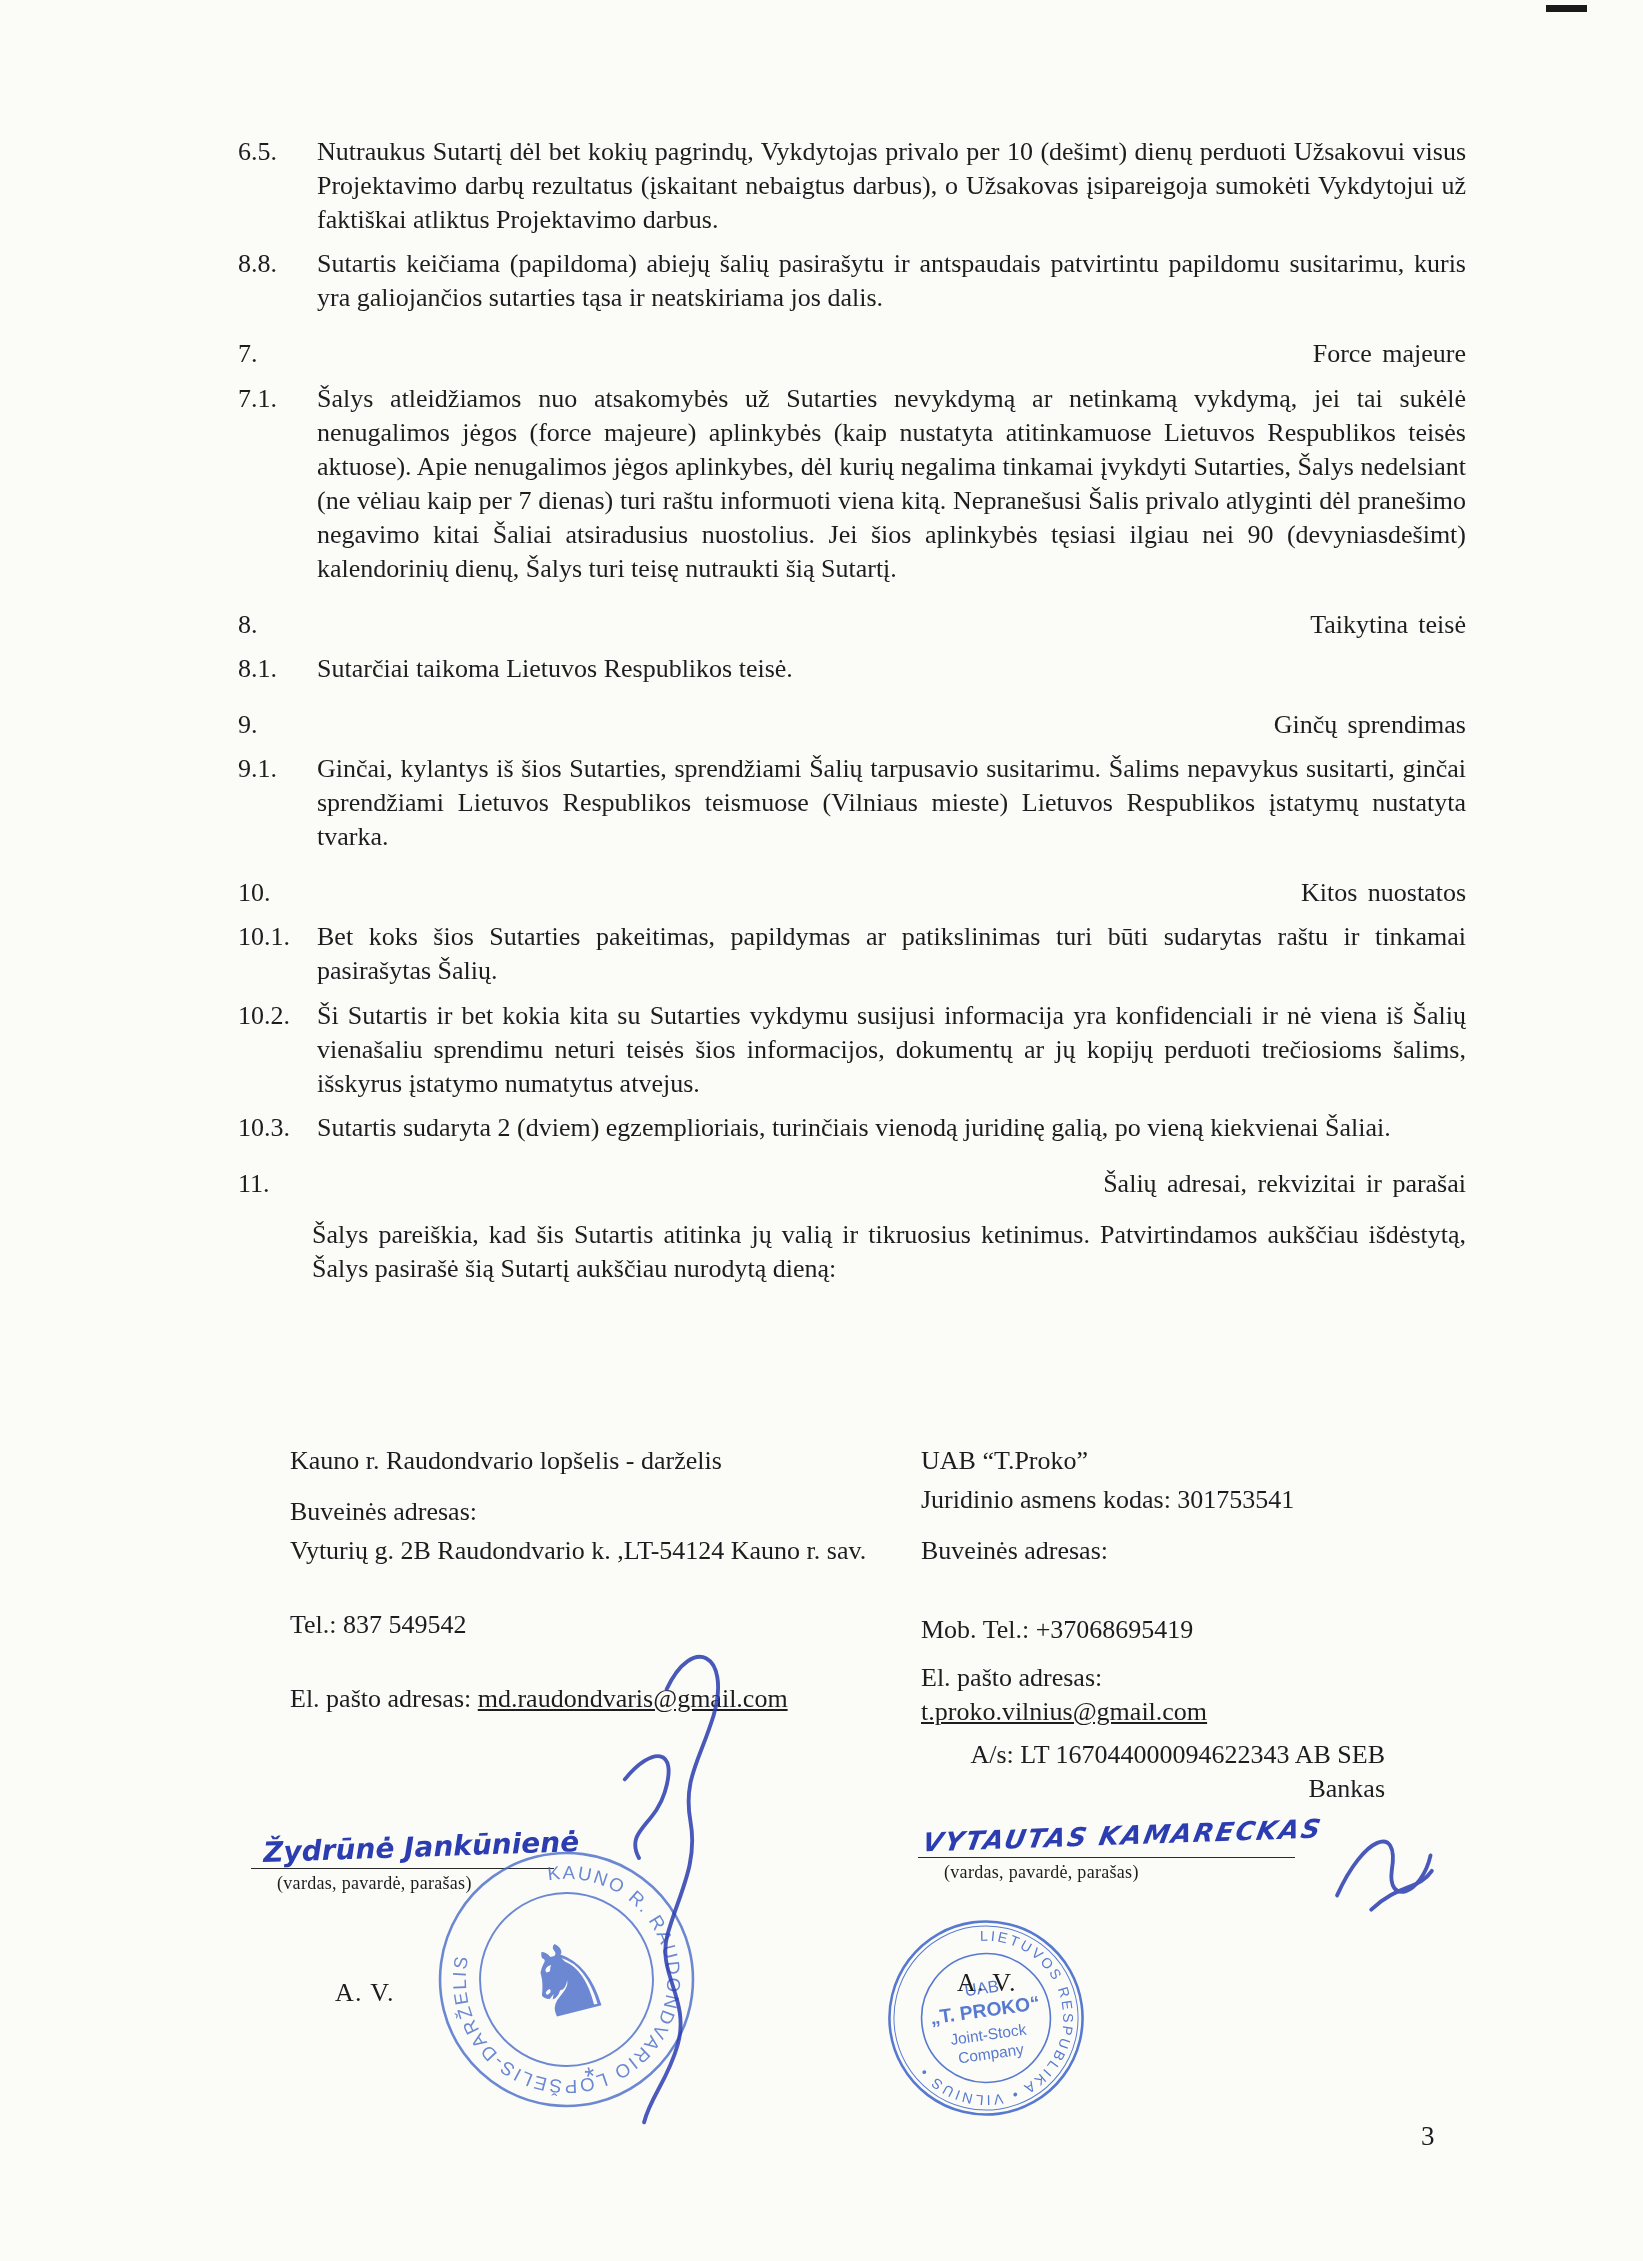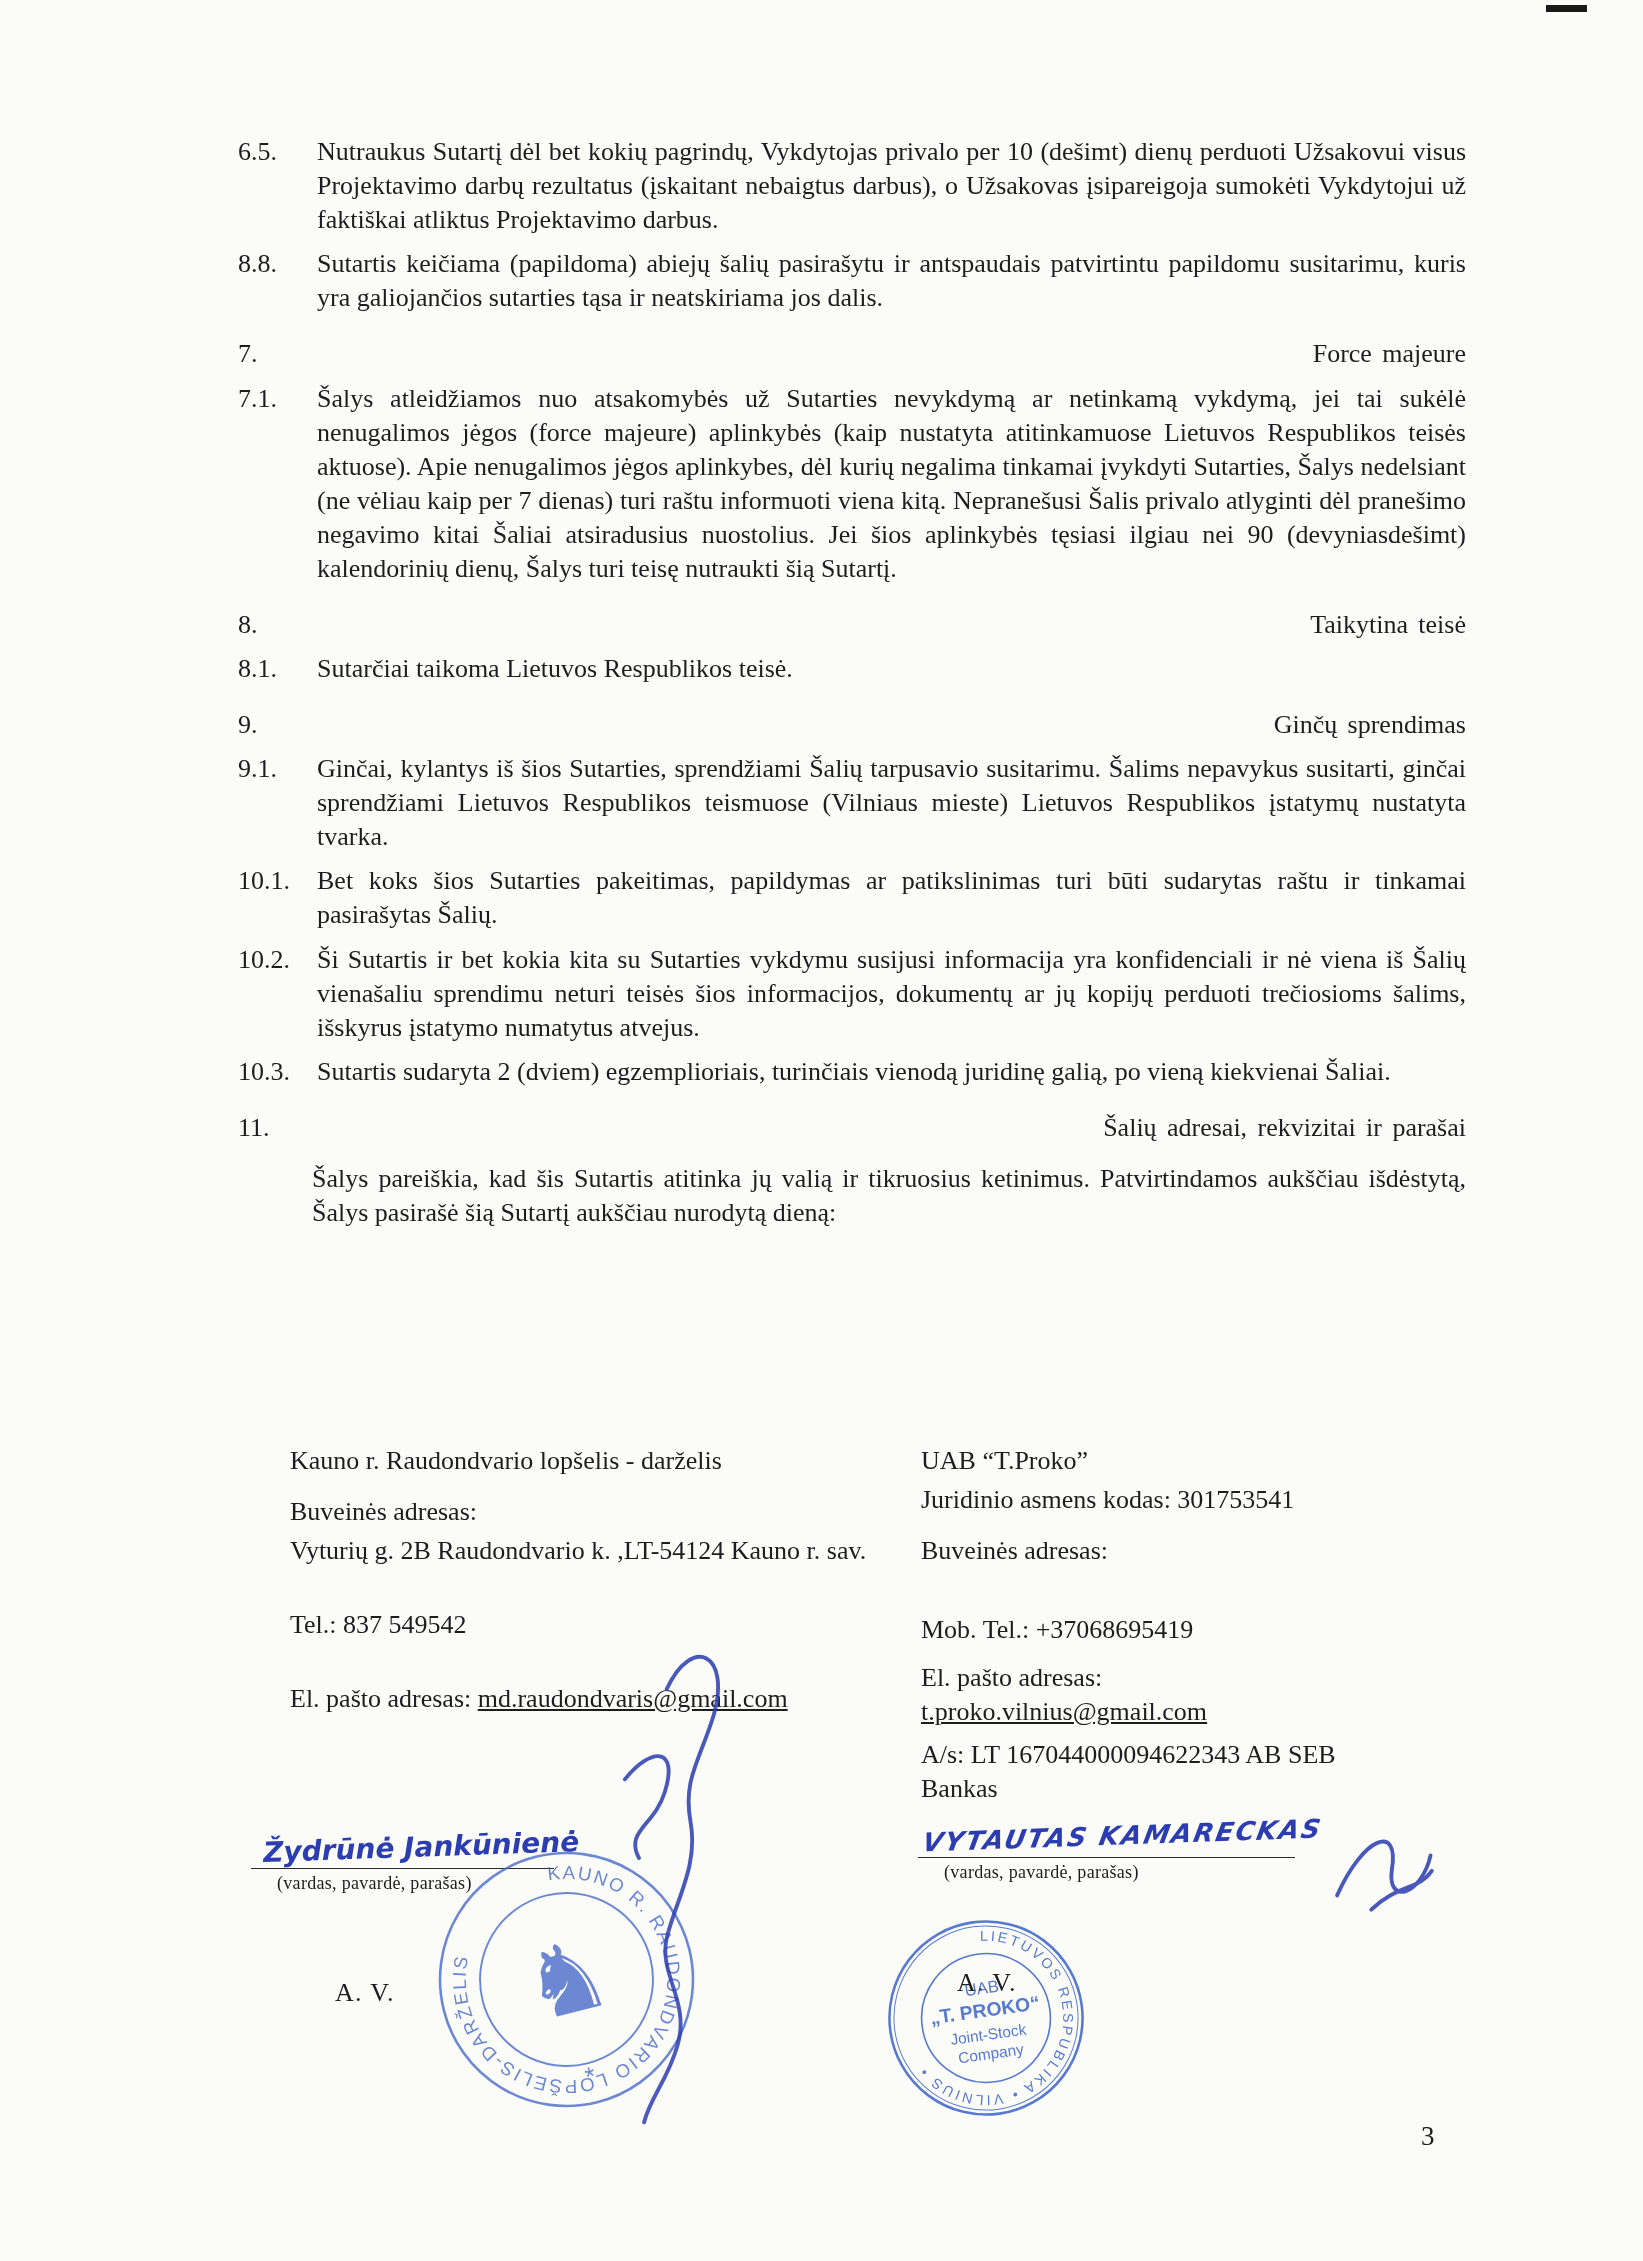--- a/index.html
+++ b/index.html
@@ -22,21 +22,21 @@
   .clause.heading { margin-top: 22px; margin-bottom: 10.3px; }
   .clause.heading .ctext { text-align: right; word-spacing: 3.9px; }
 
   .closing { margin-left: 74px; margin-top: 17px; font-size: 26px; line-height: 34px; text-align: justify; }
 
   .parties { position: absolute; top: 1309px; left: 0; width: 1228px; height: 819px; }
   .party-left  { position: absolute; left: 52px;  top: 0; width: 599px; }
   .party-right { position: absolute; left: 683px; top: 0; width: 545px; }
   .pline { margin: 0; font-size: 26px; line-height: 34px; }
   .mt8  { margin-top: 5.2px; }
-  .mt14 { margin-top: 9px; }
+  .mt14 { margin-top: 9px; text-align: right; }
   .mt22 { margin-top: 14px; }
   .mt26 { margin-top: 17px; }
   .mt52 { margin-top: 40px; }
   .mt70 { margin-top: 45px; }
   .email { color: #1d1d1f; text-decoration: underline; cursor: pointer; }
   .account { max-width: 464px; }
 
   .sigblock { position: absolute; }
   .sig-left  { left: 13px;   top: 387px; width: 303px; }
   .sig-right { left: 680px; top: 377px; width: 377px; }
@@ -97,20 +97,24 @@
       <span class="cnum">8.1.</span>
       <span class="ctext">Sutarčiai taikoma Lietuvos Respublikos teisė.</span>
     </div>
     <div class="clause heading">
       <span class="cnum">9.</span>
       <span class="ctext">Ginčų sprendimas</span>
     </div>
     <div class="clause">
       <span class="cnum">9.1.</span>
       <span class="ctext">Ginčai, kylantys iš šios Sutarties, sprendžiami Šalių tarpusavio susitarimu. Šalims nepavykus susitarti, ginčai sprendžiami Lietuvos Respublikos teismuose (Vilniaus mieste) Lietuvos Respublikos įstatymų nustatyta tvarka.</span>
+    </div>
+    <div class="clause heading">
+      <span class="cnum">10.</span>
+      <span class="ctext">Kitos nuostatos</span>
     </div>
     <div class="clause">
       <span class="cnum">10.1.</span>
       <span class="ctext">Bet koks šios Sutarties pakeitimas, papildymas ar patikslinimas turi būti sudarytas raštu ir tinkamai pasirašytas Šalių.</span>
     </div>
     <div class="clause">
       <span class="cnum">10.2.</span>
       <span class="ctext">Ši Sutartis ir bet kokia kita su Sutarties vykdymu susijusi informacija yra konfidenciali ir nė viena iš Šalių vienašaliu sprendimu neturi teisės šios informacijos, dokumentų ar jų kopijų perduoti trečiosioms šalims, išskyrus įstatymo numatytus atvejus.</span>
     </div>
     <div class="clause">

